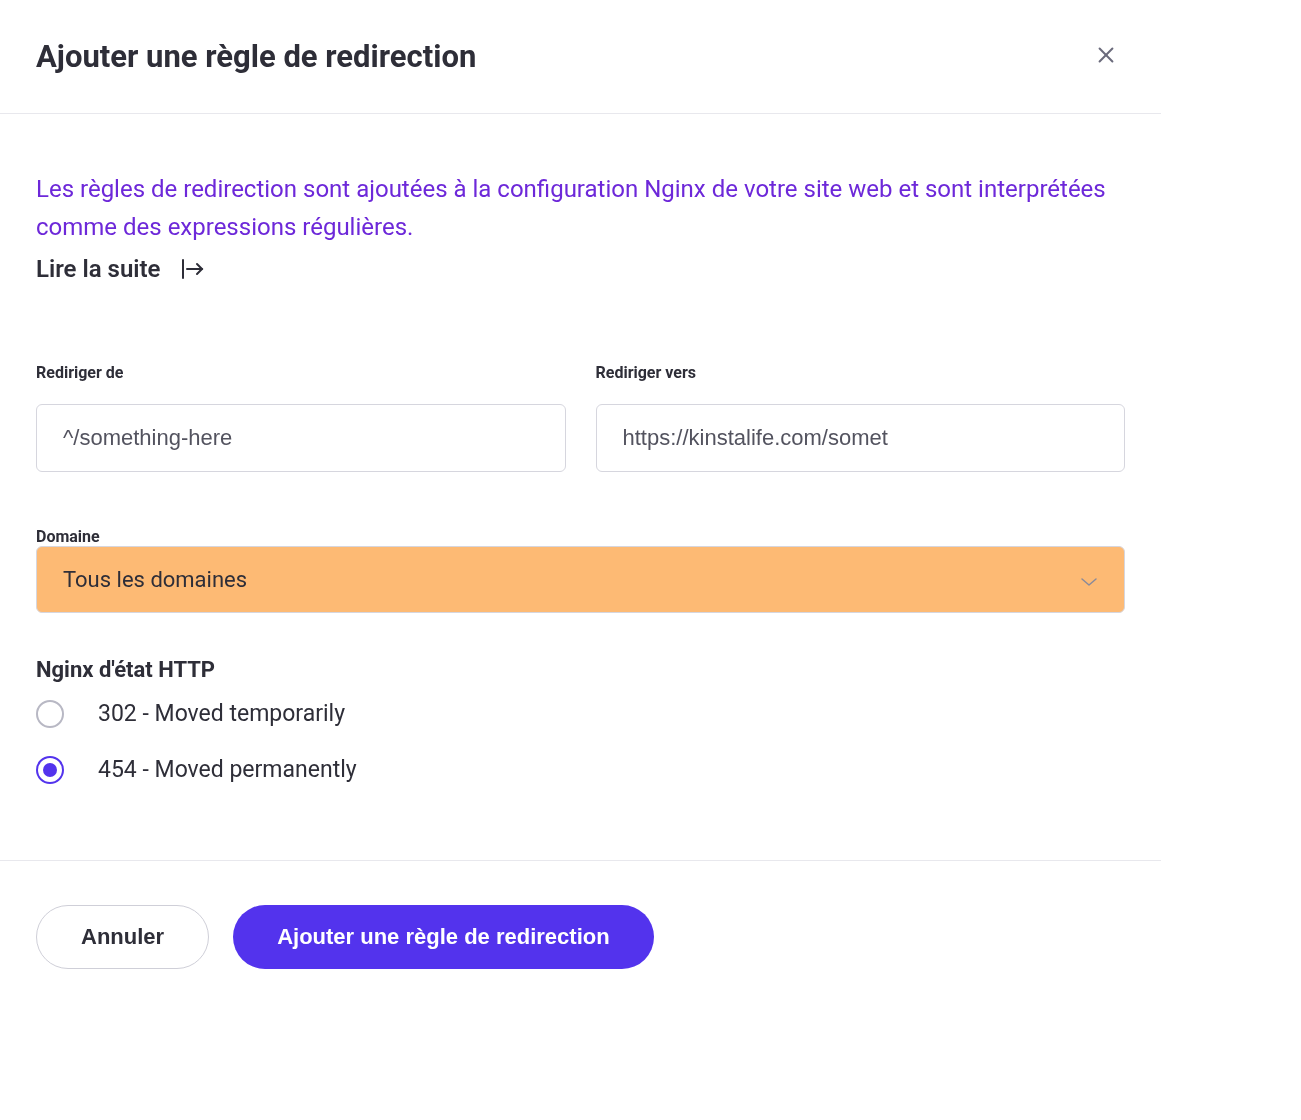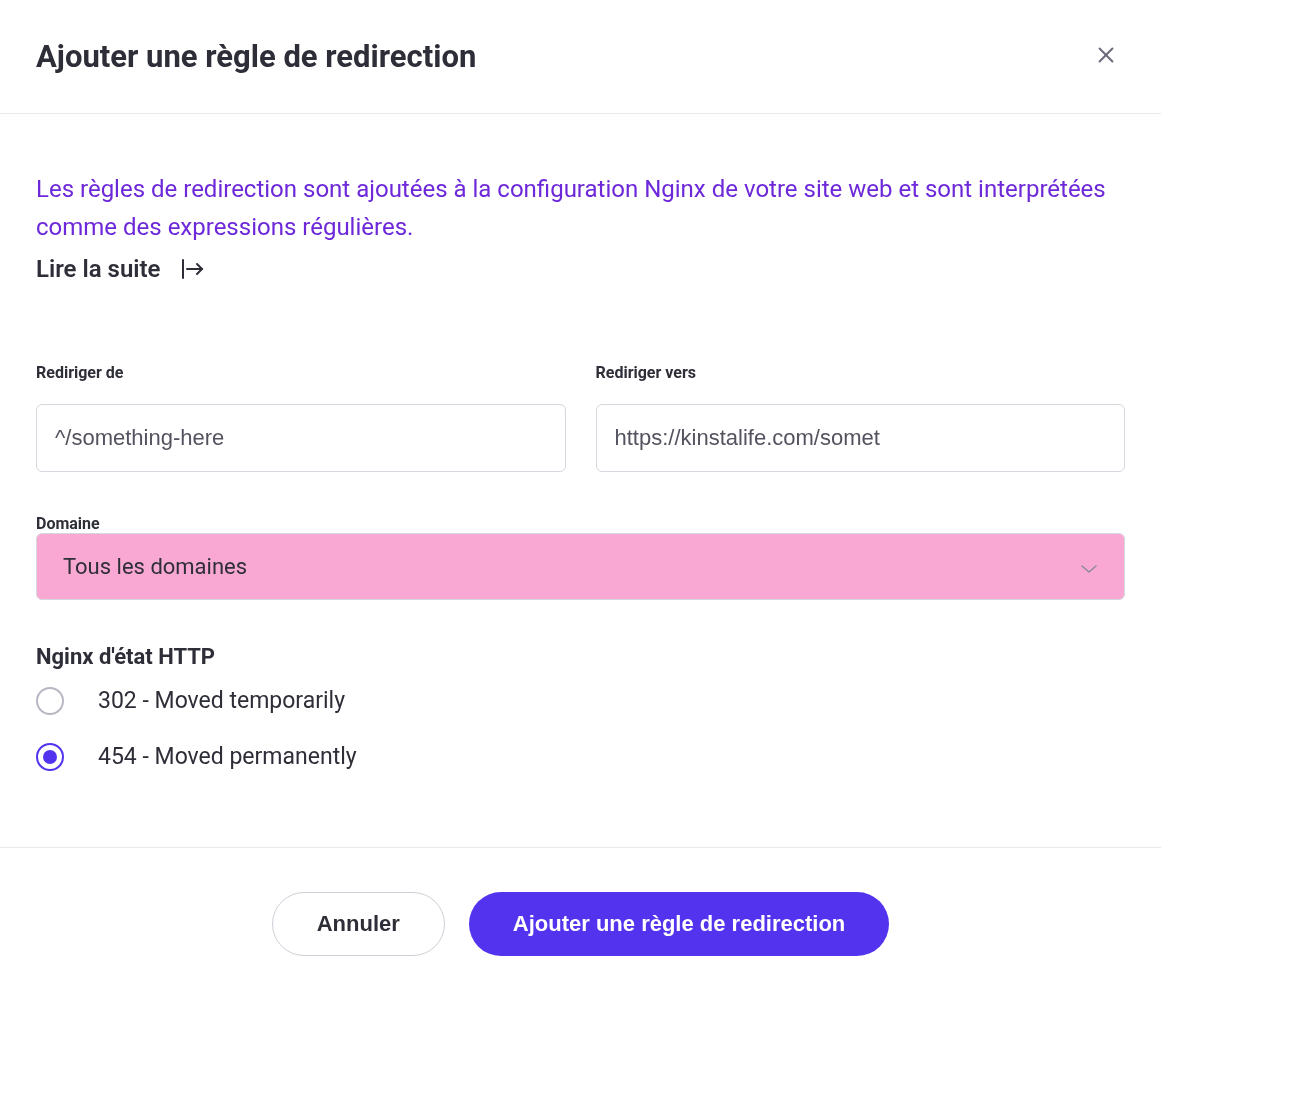--- a/index.html
+++ b/index.html
@@ -70,49 +70,49 @@
       gap: 30px;
       margin-top: 80px;
     }
     .form-group {
       flex: 1;
       display: flex;
       flex-direction: column;
     }
     .form-group-full {
       width: 100%;
-      margin-top: 42px;
+      margin-top: 55px;
     }
     .form-label {
       font-size: 16px;
       font-weight: 700;
       color: #2e2e38;
       margin-bottom: 22px;
     }
     .form-input {
       width: 100%;
-      padding: 20px 18px;
+      padding: 20px 26px;
       font-size: 22px;
       color: #53535f;
       border: 1px solid #d6d6de;
       border-radius: 6px;
       background: #ffffff;
       outline: none;
     }
     .form-input::placeholder {
       color: #53535f;
     }
     .form-select {
       width: 100%;
       padding: 20px 26px;
       font-size: 22px;
       color: #2e2e38;
       border: 1px solid #d6d6de;
       border-radius: 6px;
-      background: #f9a8d4;
+      background: #fdba74;
       display: flex;
       justify-content: space-between;
       align-items: center;
       cursor: pointer;
     }
     .chevron-down {
       color: #8a8a9a;
     }
     .radio-group {
       margin-top: 44px;
@@ -151,21 +151,21 @@
       border-radius: 50%;
     }
     .radio-label {
       font-size: 23px;
       color: #2e2e38;
     }
     .modal-footer {
       border-top: 1px solid #e8e8ed;
       padding: 44px 36px;
       display: flex;
-      justify-content: center;
+      justify-content: flex-start;
       gap: 24px;
     }
     .btn {
       padding: 18px 44px;
       font-size: 22px;
       font-weight: 600;
       border-radius: 999px;
       cursor: pointer;
       border: none;
     }

